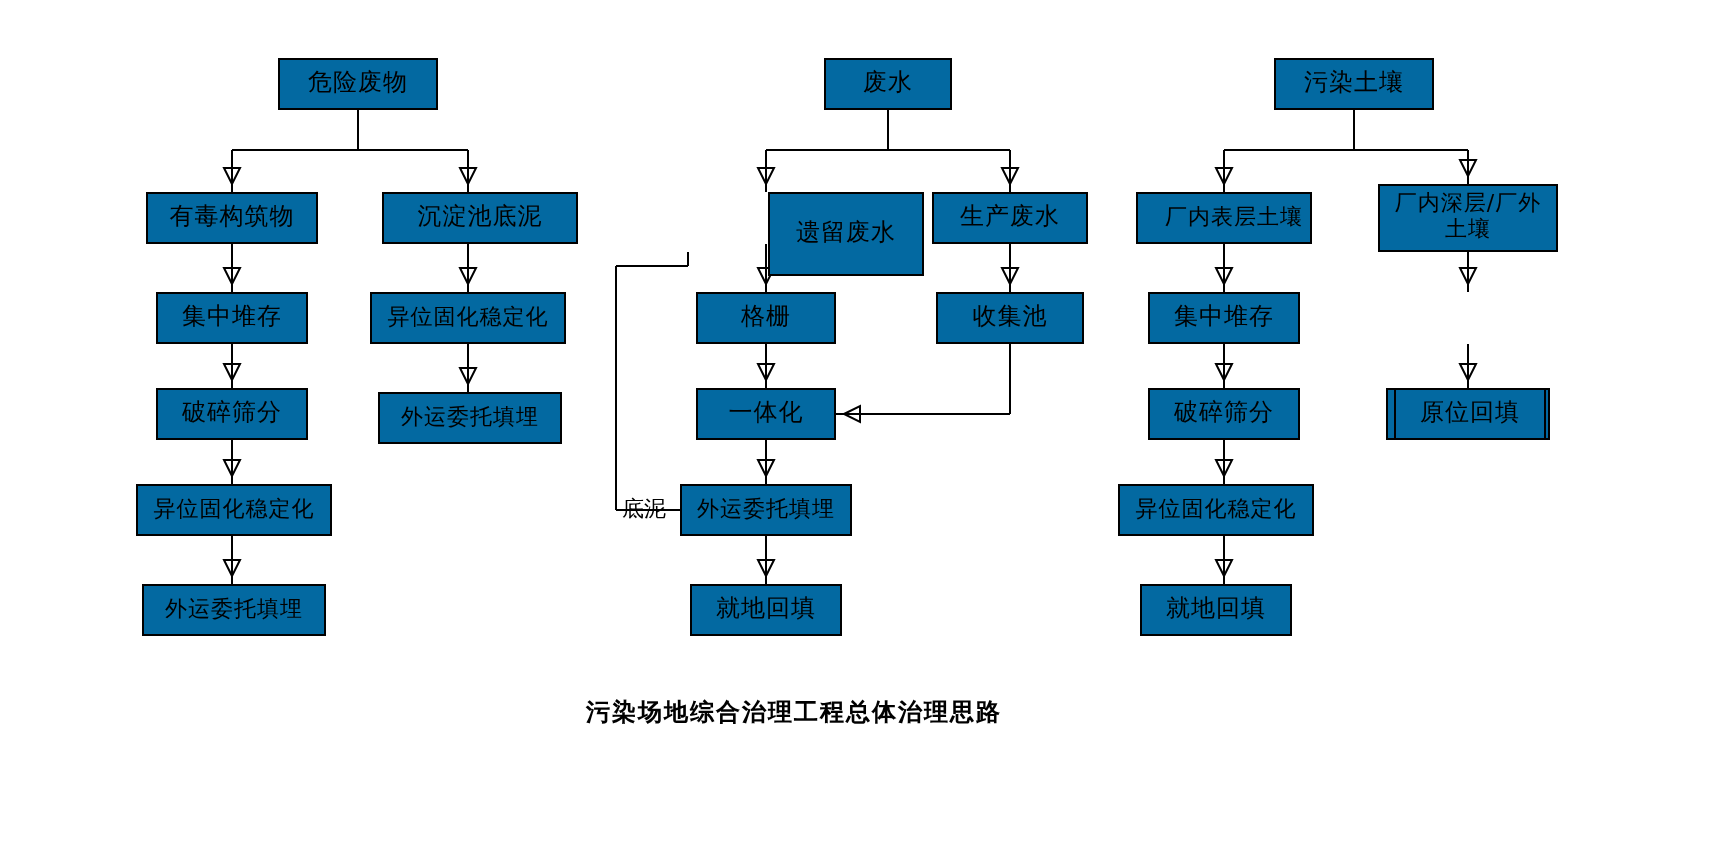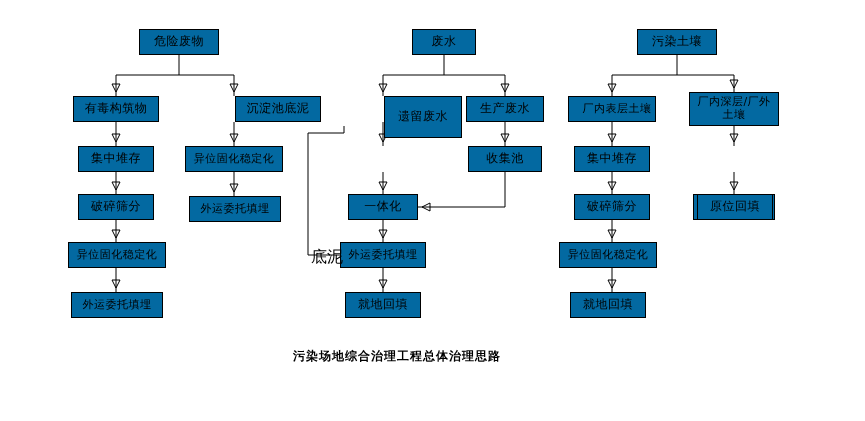--- a/index.html
+++ b/index.html
@@ -28,21 +28,21 @@
   .caption{
     position:absolute;
     font-size:12px;
     font-weight:bold;
     color:#000;
     letter-spacing:1px;
     white-space:nowrap;
   }
   .lbl{
     position:absolute;
-    font-size:16px;
+    font-size:11px;
     color:#000;
     white-space:nowrap;
   }
   svg#wires{position:absolute;left:0;top:0;width:865px;height:421px;}
   svg#wires line, svg#wires path{stroke:#000;stroke-width:1;fill:none;}
 </style>
 </head>
 <body>
 
 <div id="stage">
@@ -129,41 +129,44 @@
   <div class="node" style="left:412px;top:29px;width:64px;height:26px;">
       <span>废水</span>
     </div>
   <div class="node" style="left:637px;top:29px;width:80px;height:26px;">
       <span>污染土壤</span>
     </div>
 
   <div class="node" style="left:73px;top:96px;width:86px;height:26px;">
       <span>有毒构筑物</span>
     </div>
-  <div class="node" style="left:191px;top:96px;width:86px;height:26px;margin-left:44px;">
+  <div class="node" style="left:191px;top:96px;width:98px;height:26px;">
       <span>沉淀池底泥</span>
     </div>
   <div class="node" style="left:344px;top:96px;width:78px;height:42px;margin-left:40px;">
       <span>遗留废水</span>
     </div>
   <div class="node" style="left:466px;top:96px;width:78px;height:26px;">
       <span>生产废水</span>
     </div>
   <div class="node small" style="left:568px;top:96px;width:88px;height:26px;padding-left:10px;">
       <span>厂内表层土壤</span>
     </div>
   <div class="node small" style="left:689px;top:92px;width:90px;height:34px;white-space:pre-line;text-align:center;"><span>厂内深层/厂外
 土壤</span></div>
 
   <div class="node" style="left:78px;top:146px;width:76px;height:26px;">
       <span>集中堆存</span>
     </div>
   <div class="node small" style="left:185px;top:146px;width:98px;height:26px;">
       <span>异位固化稳定化</span>
     </div>
+  <div class="node" style="left:348px;top:146px;width:70px;height:26px;">
+      <span>格栅</span>
+    </div>
   <div class="node" style="left:468px;top:146px;width:74px;height:26px;">
       <span>收集池</span>
     </div>
   <div class="node" style="left:574px;top:146px;width:76px;height:26px;">
       <span>集中堆存</span>
     </div>
   <div class="node small" style="left:693px;top:146px;width:82px;height:26px;margin-top:48px;">
       <span>原位稳定化</span>
     </div>
 

